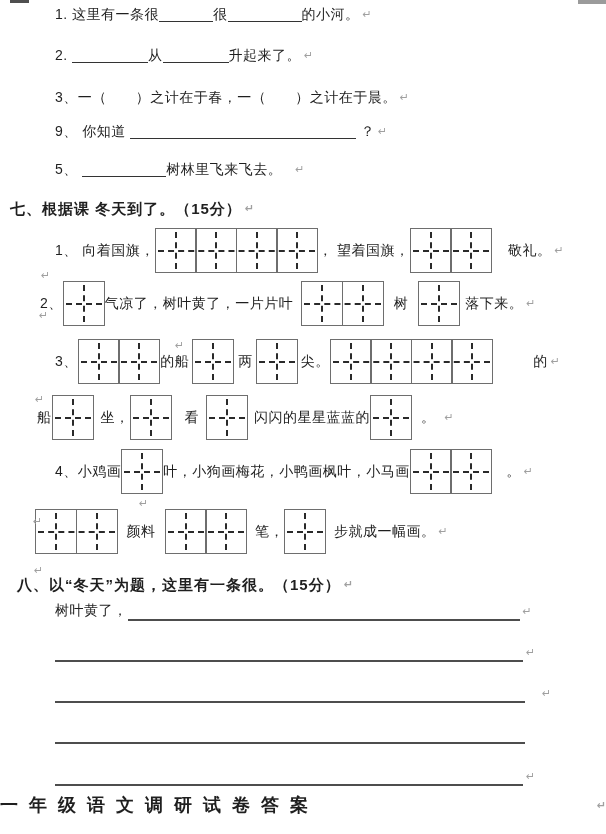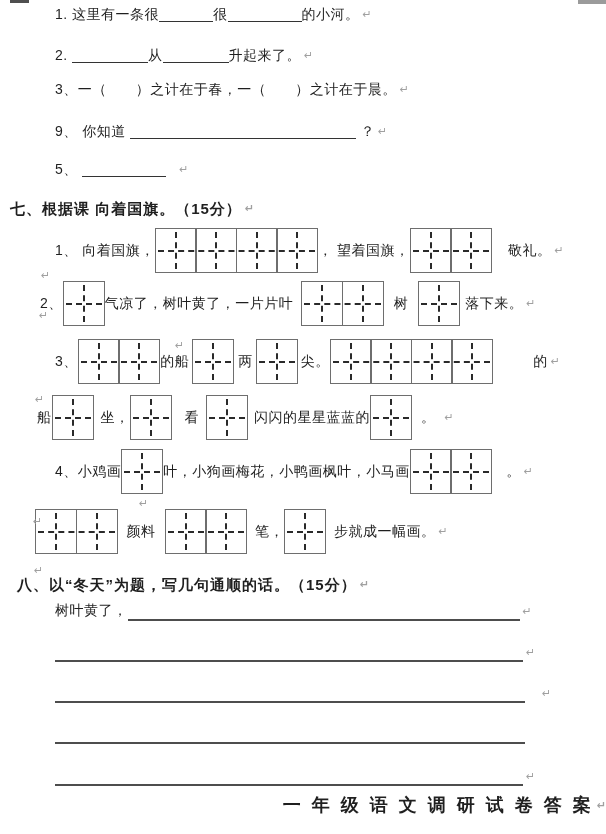--- a/index.html
+++ b/index.html
@@ -32,38 +32,38 @@
   }
   .tian::after{
     content:"";position:absolute;left:3px;right:3px;top:50%;margin-top:-1px;
     border-top:2px dashed var(--grid_dash,#2a2a2a);
   }
   .pilcrow{color:var(--pilcrow,#a0a0a0);font-size:11px;letter-spacing:0;margin-left:3px;}
 
   
   [data-name="line-sec6-q1"]{top:5px;left:55px}
   [data-name="line-sec6-q2"]{top:46px;left:55px}
-  [data-name="line-sec6-q3"]{top:80px;left:55px}
+  [data-name="line-sec6-q3"]{top:88px;left:55px}
   [data-name="line-sec6-q4"]{top:122px;left:55px}
   [data-name="line-sec6-q5"]{top:160px;left:55px}
   [data-name="line-sec7-header"]{top:199px;left:10px;font-weight:bold;font-size:15px;letter-spacing:1px}
   [data-name="line-sec7-q1"]{top:228px;left:55px}
   [data-name="line-sec7-q2"]{top:281px;left:40px}
   [data-name="line-sec7-q3a"]{top:339px;left:55px}
   [data-name="line-sec7-q3b"]{top:395px;left:37px}
   [data-name="line-sec7-q4a"]{top:449px;left:55px}
   [data-name="line-sec7-q4b"]{top:509px;left:35px}
   [data-name="line-sec8-header"]{top:575px;left:17px;font-weight:bold;font-size:15px;letter-spacing:1px}
   [data-name="line-sec8-line1"]{top:600px;left:55px}
   [data-name="line-sec8-line2"]{top:646px;left:55px}
   [data-name="line-sec8-line3"]{top:687px;left:55px}
   [data-name="line-sec8-line4"]{top:728px;left:55px}
   [data-name="line-sec8-line5"]{top:770px;left:55px}
   [data-name="line-footer-title"]{
-    top:796px;left:0;right:0;justify-content:flex-end;
+    top:796px;left:0;right:0;justify-content:space-between;
     font-weight:bold;font-size:18px;letter-spacing:3px;
   }
   
   [data-name="line-stray-1"]{top:266px;left:38px}
   [data-name="line-stray-2"]{top:306px;left:36px}
   [data-name="line-stray-3"]{top:336px;left:172px}
   [data-name="line-stray-4"]{top:390px;left:32px}
   [data-name="line-stray-5"]{top:494px;left:136px}
   [data-name="line-stray-6"]{top:512px;left:30px}
   [data-name="line-stray-7"]{top:561px;left:31px}
@@ -96,29 +96,29 @@
 <body>
 
 <div class="page" data-name="document-page">
   <div data-name="page-edge-artifact-left"></div>
   <div data-name="page-edge-artifact-right"></div>
   <div id="doc-body" data-name="document-body">
       <div class="doc-line" data-name="line-sec6-q1"><span class="txt" data-name="text-run">1. 这里有一条很</span><span class="blank" data-name="answer-blank" style="width: 54px;"></span><span class="txt" data-name="text-run">很</span><span class="blank" data-name="answer-blank" style="width: 74px;"></span><span class="txt" data-name="text-run">的小河。</span><span class="pilcrow" data-name="paragraph-mark-icon">↵</span></div>
       <div class="doc-line" data-name="line-sec6-q2"><span class="txt" data-name="text-run">2. </span><span class="blank" data-name="answer-blank" style="width: 76px;"></span><span class="txt" data-name="text-run">从</span><span class="blank" data-name="answer-blank" style="width: 66px;"></span><span class="txt" data-name="text-run">升起来了。</span><span class="pilcrow" data-name="paragraph-mark-icon">↵</span></div>
       <div class="doc-line" data-name="line-sec6-q3"><span class="txt" data-name="text-run">3、一（　　）之计在于春，一（　　）之计在于晨。</span><span class="pilcrow" data-name="paragraph-mark-icon">↵</span></div>
       <div class="doc-line" data-name="line-sec6-q4"><span class="txt" data-name="text-run">9、 你知道 </span><span class="blank" data-name="answer-blank" style="width: 226px;"></span><span class="txt" data-name="text-run"> ？</span><span class="pilcrow" data-name="paragraph-mark-icon">↵</span></div>
-      <div class="doc-line" data-name="line-sec6-q5"><span class="txt" data-name="text-run">5、 </span><span class="blank" data-name="answer-blank" style="width: 84px;"></span><span class="gap" data-name="spacer" style="width: 10px;"></span><span class="pilcrow" data-name="paragraph-mark-icon">↵</span></div>
-      <div class="doc-line" data-name="line-sec7-header"><span class="txt" data-name="text-run">七、根据课 向着国旗。（15分）</span><span class="pilcrow" data-name="paragraph-mark-icon">↵</span></div>
+      <div class="doc-line" data-name="line-sec6-q5"><span class="txt" data-name="text-run">5、 </span><span class="blank" data-name="answer-blank" style="width: 84px;"></span><span class="txt" data-name="text-run">树林里飞来飞去。</span><span class="gap" data-name="spacer" style="width: 10px;"></span><span class="pilcrow" data-name="paragraph-mark-icon">↵</span></div>
+      <div class="doc-line" data-name="line-sec7-header"><span class="txt" data-name="text-run">七、根据课 冬天到了。（15分）</span><span class="pilcrow" data-name="paragraph-mark-icon">↵</span></div>
       <div class="doc-line" data-name="line-sec7-q1"><span class="txt" data-name="text-run">1、 向着国旗，</span><span class="tian" data-name="tianzige-grid"><span class="tian-cell" data-name="tianzige-cell"></span><span class="tian-cell" data-name="tianzige-cell"></span><span class="tian-cell" data-name="tianzige-cell"></span><span class="tian-cell" data-name="tianzige-cell"></span></span><span class="txt" data-name="text-run">， 望着国旗，</span><span class="tian" data-name="tianzige-grid"><span class="tian-cell" data-name="tianzige-cell"></span><span class="tian-cell" data-name="tianzige-cell"></span></span><span class="gap" data-name="spacer" style="width: 16px;"></span><span class="txt" data-name="text-run">敬礼。</span><span class="pilcrow" data-name="paragraph-mark-icon">↵</span></div>
       <div class="doc-line" data-name="line-sec7-q2"><span class="txt" data-name="text-run">2、</span><span class="tian" data-name="tianzige-grid"><span class="tian-cell" data-name="tianzige-cell"></span></span><span class="txt" data-name="text-run">气凉了，树叶黄了，一片片叶</span><span class="gap" data-name="spacer" style="width: 8px;"></span><span class="tian" data-name="tianzige-grid"><span class="tian-cell" data-name="tianzige-cell"></span><span class="tian-cell" data-name="tianzige-cell"></span></span><span class="gap" data-name="spacer" style="width: 10px;"></span><span class="txt" data-name="text-run">树</span><span class="gap" data-name="spacer" style="width: 10px;"></span><span class="tian" data-name="tianzige-grid"><span class="tian-cell" data-name="tianzige-cell"></span></span><span class="gap" data-name="spacer" style="width: 5px;"></span><span class="txt" data-name="text-run">落下来。</span><span class="pilcrow" data-name="paragraph-mark-icon">↵</span></div>
       <div class="doc-line" data-name="line-sec7-q3a"><span class="txt" data-name="text-run">3、</span><span class="tian" data-name="tianzige-grid"><span class="tian-cell" data-name="tianzige-cell"></span><span class="tian-cell" data-name="tianzige-cell"></span></span><span class="txt" data-name="text-run">的船</span><span class="gap" data-name="spacer" style="width: 3px;"></span><span class="tian" data-name="tianzige-grid"><span class="tian-cell" data-name="tianzige-cell"></span></span><span class="gap" data-name="spacer" style="width: 4px;"></span><span class="txt" data-name="text-run">两</span><span class="gap" data-name="spacer" style="width: 3px;"></span><span class="tian" data-name="tianzige-grid"><span class="tian-cell" data-name="tianzige-cell"></span></span><span class="gap" data-name="spacer" style="width: 3px;"></span><span class="txt" data-name="text-run">尖。</span><span class="tian" data-name="tianzige-grid"><span class="tian-cell" data-name="tianzige-cell"></span><span class="tian-cell" data-name="tianzige-cell"></span><span class="tian-cell" data-name="tianzige-cell"></span><span class="tian-cell" data-name="tianzige-cell"></span></span><span class="gap" data-name="spacer" style="width: 40px;"></span><span class="txt" data-name="text-run">的</span><span class="pilcrow" data-name="paragraph-mark-icon">↵</span></div>
       <div class="doc-line" data-name="line-sec7-q3b"><span class="txt" data-name="text-run">船</span><span class="tian" data-name="tianzige-grid"><span class="tian-cell" data-name="tianzige-cell"></span></span><span class="gap" data-name="spacer" style="width: 7px;"></span><span class="txt" data-name="text-run">坐，</span><span class="tian" data-name="tianzige-grid"><span class="tian-cell" data-name="tianzige-cell"></span></span><span class="gap" data-name="spacer" style="width: 13px;"></span><span class="txt" data-name="text-run">看</span><span class="gap" data-name="spacer" style="width: 7px;"></span><span class="tian" data-name="tianzige-grid"><span class="tian-cell" data-name="tianzige-cell"></span></span><span class="gap" data-name="spacer" style="width: 6px;"></span><span class="txt" data-name="text-run">闪闪的星星蓝蓝的</span><span class="tian" data-name="tianzige-grid"><span class="tian-cell" data-name="tianzige-cell"></span></span><span class="gap" data-name="spacer" style="width: 9px;"></span><span class="txt" data-name="text-run">。</span><span class="gap" data-name="spacer" style="width: 6px;"></span><span class="pilcrow" data-name="paragraph-mark-icon">↵</span></div>
       <div class="doc-line" data-name="line-sec7-q4a"><span class="txt" data-name="text-run">4、小鸡画</span><span class="tian" data-name="tianzige-grid"><span class="tian-cell" data-name="tianzige-cell"></span></span><span class="txt" data-name="text-run">叶，小狗画梅花，小鸭画枫叶，小马画</span><span class="tian" data-name="tianzige-grid"><span class="tian-cell" data-name="tianzige-cell"></span><span class="tian-cell" data-name="tianzige-cell"></span></span><span class="gap" data-name="spacer" style="width: 14px;"></span><span class="txt" data-name="text-run">。</span><span class="pilcrow" data-name="paragraph-mark-icon">↵</span></div>
       <div class="doc-line" data-name="line-sec7-q4b"><span class="tian" data-name="tianzige-grid"><span class="tian-cell" data-name="tianzige-cell"></span><span class="tian-cell" data-name="tianzige-cell"></span></span><span class="gap" data-name="spacer" style="width: 9px;"></span><span class="txt" data-name="text-run">颜料</span><span class="gap" data-name="spacer" style="width: 9px;"></span><span class="tian" data-name="tianzige-grid"><span class="tian-cell" data-name="tianzige-cell"></span><span class="tian-cell" data-name="tianzige-cell"></span></span><span class="gap" data-name="spacer" style="width: 8px;"></span><span class="txt" data-name="text-run">笔，</span><span class="tian" data-name="tianzige-grid"><span class="tian-cell" data-name="tianzige-cell"></span></span><span class="gap" data-name="spacer" style="width: 8px;"></span><span class="txt" data-name="text-run">步就成一幅画。</span><span class="pilcrow" data-name="paragraph-mark-icon">↵</span></div>
-      <div class="doc-line" data-name="line-sec8-header"><span class="txt" data-name="text-run">八、以“冬天”为题，写几句通顺的话。（15分）</span><span class="pilcrow" data-name="paragraph-mark-icon">↵</span></div>
+      <div class="doc-line" data-name="line-sec8-header"><span class="txt" data-name="text-run">八、以“冬天”为题，这里有一条很。（15分）</span><span class="pilcrow" data-name="paragraph-mark-icon">↵</span></div>
       <div class="doc-line" data-name="line-sec8-line1"><span class="txt" data-name="text-run">树叶黄了，</span><span class="blank" data-name="answer-blank" style="width: 392px;"></span><span class="pilcrow" data-name="paragraph-mark-icon">↵</span></div>
       <div class="doc-line" data-name="line-sec8-line2"><span class="blank" data-name="answer-blank" style="width: 468px;"></span><span class="pilcrow" data-name="paragraph-mark-icon">↵</span></div>
       <div class="doc-line" data-name="line-sec8-line3"><span class="blank" data-name="answer-blank" style="width: 470px;"></span><span class="gap" data-name="spacer" style="width: 14px;"></span><span class="pilcrow" data-name="paragraph-mark-icon">↵</span></div>
       <div class="doc-line" data-name="line-sec8-line4"><span class="blank" data-name="answer-blank" style="width: 470px;"></span></div>
       <div class="doc-line" data-name="line-sec8-line5"><span class="blank" data-name="answer-blank" style="width: 468px;"></span><span class="pilcrow" data-name="paragraph-mark-icon">↵</span></div>
       <div class="doc-line" data-name="line-footer-title"><span class="txt" data-name="text-run">一 年 级 语 文 调 研 试 卷 答 案</span><span class="pilcrow" data-name="paragraph-mark-icon">↵</span></div>
       <div class="doc-line" data-name="line-stray-1"><span class="pilcrow" data-name="paragraph-mark-icon">↵</span></div>
       <div class="doc-line" data-name="line-stray-2"><span class="pilcrow" data-name="paragraph-mark-icon">↵</span></div>
       <div class="doc-line" data-name="line-stray-3"><span class="pilcrow" data-name="paragraph-mark-icon">↵</span></div>
       <div class="doc-line" data-name="line-stray-4"><span class="pilcrow" data-name="paragraph-mark-icon">↵</span></div>

